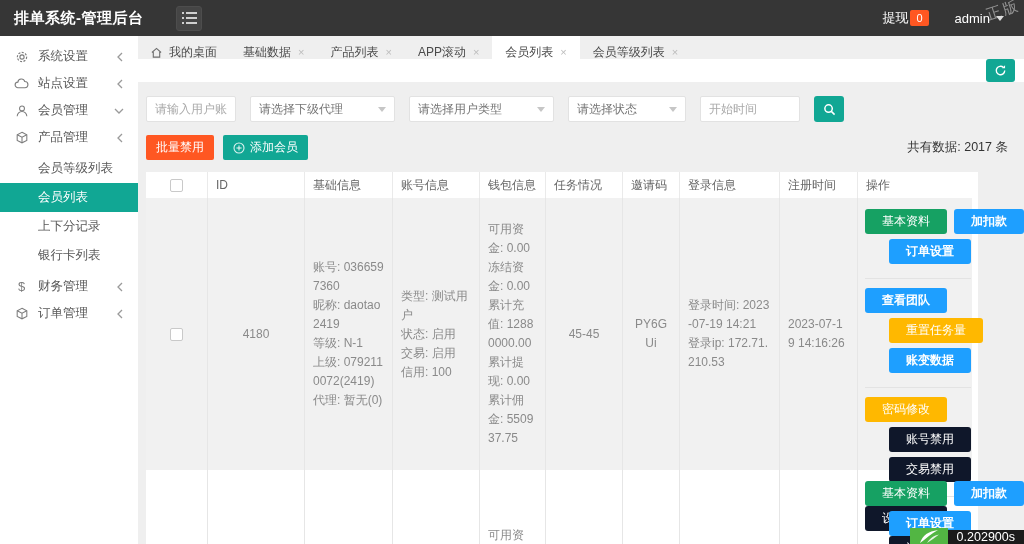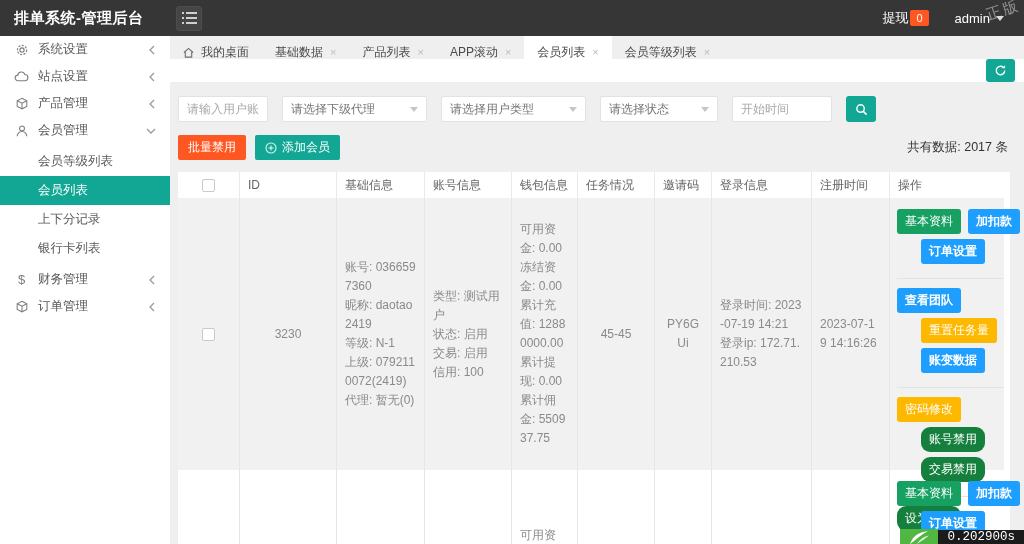--- a/index.html
+++ b/index.html
@@ -14,21 +14,21 @@
   .topbar-right { margin-left:auto; display:flex; align-items:center; gap:26px; padding-right:20px; font-size:13px; }
   .withdraw { display:flex; align-items:center; gap:2px; cursor:pointer; }
   .badge { background:#ff5722; color:#fff; border-radius:2px; padding:1px 6px; font-size:11px; line-height:14px; }
   .adminbox { display:flex; align-items:center; gap:6px; cursor:pointer; }
   .caret-down { width:0; height:0; border-left:4px solid transparent; border-right:4px solid transparent; border-top:5px solid #ddd; }
   .watermark { position:absolute; top:1px; right:4px; color:rgba(220,220,220,.55); font-size:15px;
     transform:rotate(-18deg); letter-spacing:2px; pointer-events:none; }
 
   
   .layout { display:flex; height:508px; }
-  .sidebar { width:170px; background:#fff; flex:none; }
+  .sidebar { width:138px; background:#fff; padding-top:7px; flex:none; }
   .menu-item { height:27px; display:flex; align-items:center; padding:0 14px; font-size:12.5px; color:#595959; cursor:pointer; }
   .menu-item .mi-icon { width:15px; height:15px; margin-right:9px; color:#7d7d7d; display:flex; align-items:center; justify-content:center; }
   .menu-item .chev { margin-left:auto; color:#9a9a9a; display:flex; }
   .submenu { padding:3px 0; }
   .submenu-item { height:29px; line-height:29px; padding-left:38px; font-size:12.5px; color:#595959; cursor:pointer; }
   .submenu-item.active { background:#11a794; color:#fff; }
 
   .main { flex:1; background:#efefef; display:flex; flex-direction:column; position:relative; }
 
   
@@ -77,31 +77,31 @@
   .row-even .td { height:280px; justify-content:flex-start; }
 
   .cb { width:13px; height:13px; background:#fff; border:1px solid #c9c9c9; border-radius:2px; cursor:pointer; display:inline-block; }
 
   
   .td-actions { justify-content:flex-start !important; padding:8px 7px !important; }
   .agroup { padding:3px 0 5px 0; }
   .agroup.bordered { border-top:1px solid #e3e3e3; padding-top:9px; margin-top:4px; }
   .aline { margin-bottom:5px; display:flex; }
   .aline.indent { margin-left:24px; }
-  .abtn { border:none; border-radius:3px; color:#fff; font-size:12px; padding:4px 8px; cursor:pointer;
+  .abtn { border:none; border-radius:3px; color:#fff; font-size:12px; padding:4px 17px; cursor:pointer;
     margin-right:7px; white-space:nowrap; font-family:inherit; }
   .abtn.green { background:#16a163; }
   .abtn.blue { background:#1e9fff;font-weight:bold; }
   .abtn.orange { background:#ffb800; }
-  .abtn.red { background:#15803d;border-radius:9px; }
+  .abtn.red { background:#0f172a; }
 
   .wallet-preview { padding-top:56px; }
 
   
-  .trace { position:absolute; right:0; bottom:0; display:flex; align-items:center; height:14px;font-family:Liberation Mono, monospace; }
+  .trace { position:absolute; right:0; bottom:0; display:flex; align-items:flex-end; height:14px; }
   .trace-icon { width:38px; background:#52b643; display:flex; align-items:center; justify-content:center; cursor:pointer; }
   .trace-time { background:#1b1b1b; color:#fff; font-size:12.5px; display:flex; align-items:center; padding:0 9px; }
 
   svg { display:block; }
 </style>
 </head>
 <body>
 
 <div class="topbar">
   <div class="brand">排单系统-管理后台</div>
@@ -158,42 +158,42 @@
       <span>站点设置</span>
       <span class="chev">
         <svg width="8" height="10" viewBox="0 0 8 10" fill="none" stroke="currentColor" stroke-width="1.3">
             <polyline points="6,1 2,5 6,9"></polyline>
           </svg>
         </span>
     </div>
     <div class="menu-item">
       <span class="mi-icon">
         <svg width="14" height="14" viewBox="0 0 16 16" fill="none" stroke="currentColor" stroke-width="1.2">
+          <circle cx="8" cy="5" r="2.8"></circle>
+            <path d="M2.5 14a5.5 5.5 0 0 1 11 0"></path>
+        </svg>
+        </span>
+      <span>会员管理</span>
+      <span class="chev">
+        <svg width="10" height="8" viewBox="0 0 10 8" fill="none" stroke="currentColor" stroke-width="1.3">
+            <polyline points="1,2 5,6 9,2"></polyline>
+          </svg>
+        </span>
+    </div>
+    <div class="menu-item">
+      <span class="mi-icon">
+        <svg width="14" height="14" viewBox="0 0 16 16" fill="none" stroke="currentColor" stroke-width="1.2">
           <path d="M8 1.5l5.5 2.8v6.4L8 13.5 2.5 10.7V4.3z"></path>
             <path d="M2.5 4.3L8 7l5.5-2.7M8 7v6.5"></path>
         </svg>
         </span>
       <span>产品管理</span>
       <span class="chev">
         <svg width="8" height="10" viewBox="0 0 8 10" fill="none" stroke="currentColor" stroke-width="1.3">
             <polyline points="6,1 2,5 6,9"></polyline>
-          </svg>
-        </span>
-    </div>
-    <div class="menu-item">
-      <span class="mi-icon">
-        <svg width="14" height="14" viewBox="0 0 16 16" fill="none" stroke="currentColor" stroke-width="1.2">
-          <circle cx="8" cy="5" r="2.8"></circle>
-            <path d="M2.5 14a5.5 5.5 0 0 1 11 0"></path>
-        </svg>
-        </span>
-      <span>会员管理</span>
-      <span class="chev">
-        <svg width="10" height="8" viewBox="0 0 10 8" fill="none" stroke="currentColor" stroke-width="1.3">
-            <polyline points="1,2 5,6 9,2"></polyline>
           </svg>
         </span>
     </div>
     <div class="submenu">
       <div class="submenu-item">会员等级列表</div>
       <div class="submenu-item active">会员列表</div>
       <div class="submenu-item">上下分记录</div>
       <div class="submenu-item">银行卡列表</div>
     </div>
     <div class="menu-item">
@@ -323,21 +323,21 @@
           <div class="th">邀请码</div>
           <div class="th">登录信息</div>
           <div class="th">注册时间</div>
           <div class="th">操作</div>
         </div>
 
         <div class="trow row-odd">
           <div class="td center">
             <span class="cb"></span>
           </div>
-          <div class="td center">3230</div>
+          <div class="td center">4180</div>
           <div class="td">
             <div>账号: 0366597360</div>
             <div>昵称: daotao2419</div>
             <div>等级: N-1</div>
             <div>上级: 0792110072(2419)</div>
             <div>代理: 暂无(0)</div>
           </div>
           <div class="td">
             <div>类型: 测试用户</div>
             <div>状态: 启用</div>

